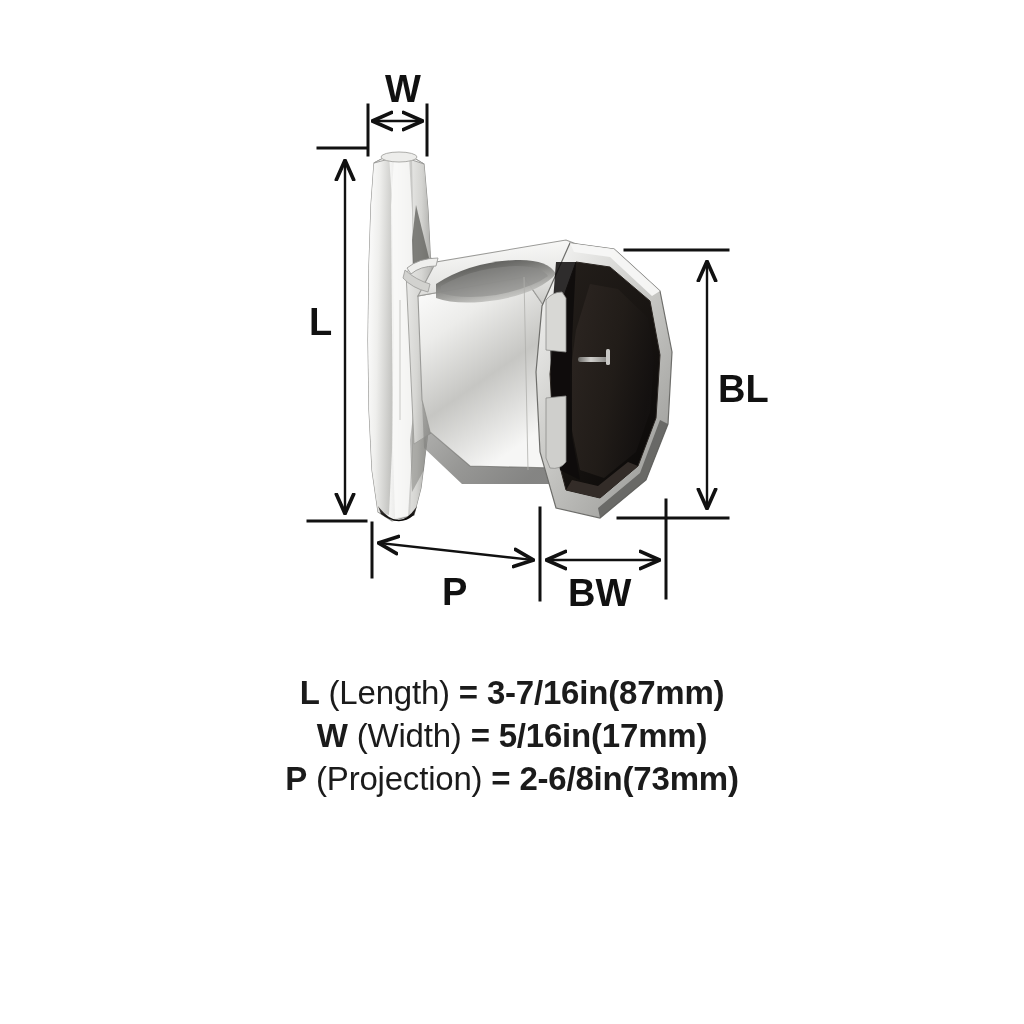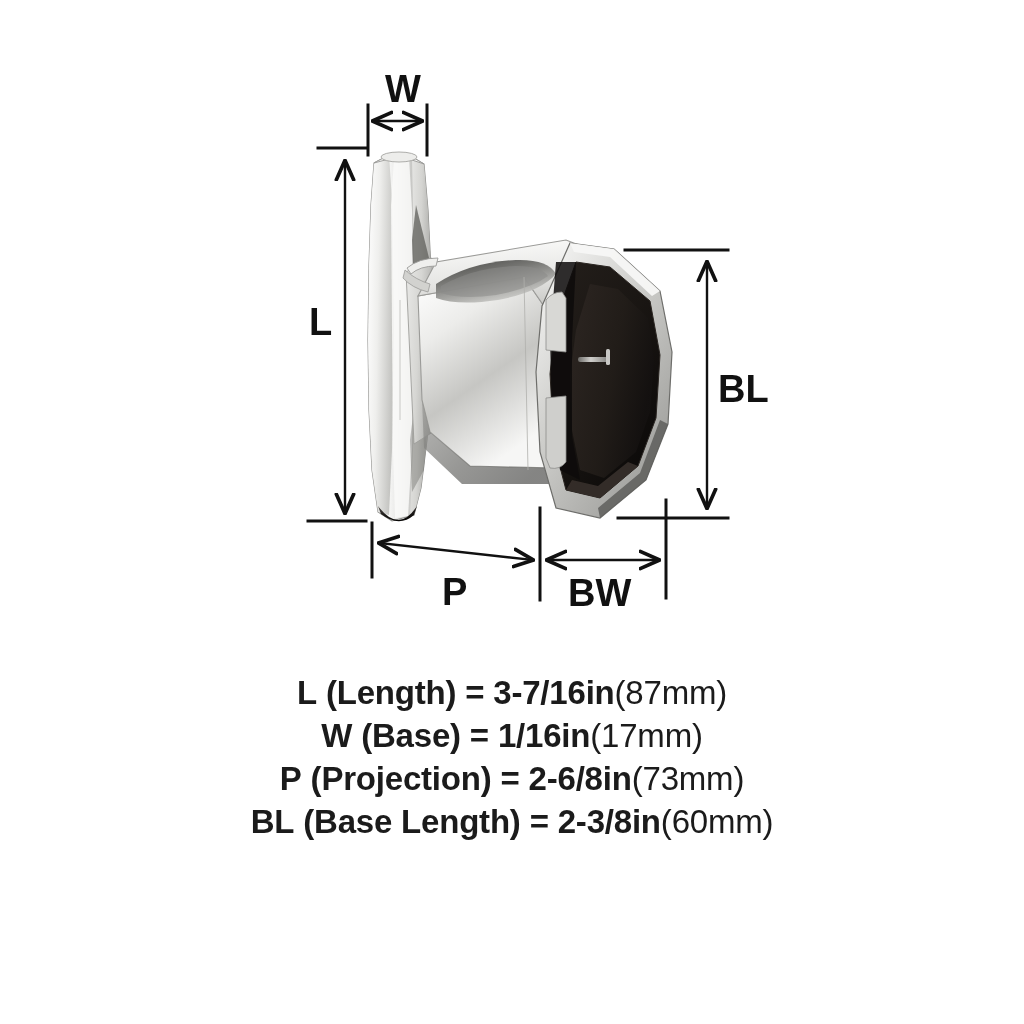--- a/index.html
+++ b/index.html
@@ -41,31 +41,31 @@
     white-space: nowrap;
     line-height: 1.30;
     font-size: 33px;
     letter-spacing: -0.2px;
     color: #1b1b1b;
   }
   .legend-line .abbr {
     font-weight: bold;
   }
   .legend-line .nm {
-    font-weight: bold;
+    font-weight: normal;
   }
   .legend-line .eq {
     font-weight: bold;
   }
   .legend-line .imp {
     font-weight: bold;
     margin-top: 36px;
   }
   .legend-line .met {
-    font-weight: normal;
+    font-weight: bold;
   }
   .sp { display: inline; }
   .dim-label {
     position: absolute;
     font-weight: bold;
     font-size: 38px;
     color: #111111;
     line-height: 1;
     white-space: nowrap;
   }
@@ -279,27 +279,24 @@
 
   <div class="dim-label" style="left:568px; top:574px;">BW</div>
 
   <div class="legend">
 
     <div class="legend-line">
       <span class="abbr">L</span><span class="sp"> </span><span class="nm">(Length)</span><span class="sp"> </span><span class="eq">=</span><span class="sp"> </span><span class="imp">3-7/16in</span><span class="met">(87mm)</span>
     </div>
 
     <div class="legend-line">
-      <span class="abbr">W</span><span class="sp"> </span><span class="nm">(Base)</span><span class="sp"> </span><span class="eq">=</span><span class="sp"> </span><span class="imp">1/16in</span><span class="met">(17mm)</span>
+      <span class="abbr">W</span><span class="sp"> </span><span class="nm">(Width)</span><span class="sp"> </span><span class="eq">=</span><span class="sp"> </span><span class="imp">5/16in</span><span class="met">(17mm)</span>
     </div>
 
     <div class="legend-line">
       <span class="abbr">P</span><span class="sp"> </span><span class="nm">(Projection)</span><span class="sp"> </span><span class="eq">=</span><span class="sp"> </span><span class="imp">2-6/8in</span><span class="met">(73mm)</span>
     </div>
 
-    <div class="legend-line">
-      <span class="abbr">BL</span><span class="sp"> </span><span class="nm">(Base Length)</span><span class="sp"> </span><span class="eq">=</span><span class="sp"> </span><span class="imp">2-3/8in</span><span class="met">(60mm)</span>
-    </div>
 
 
   </div>
 
 </div>
 
 </body></html>

